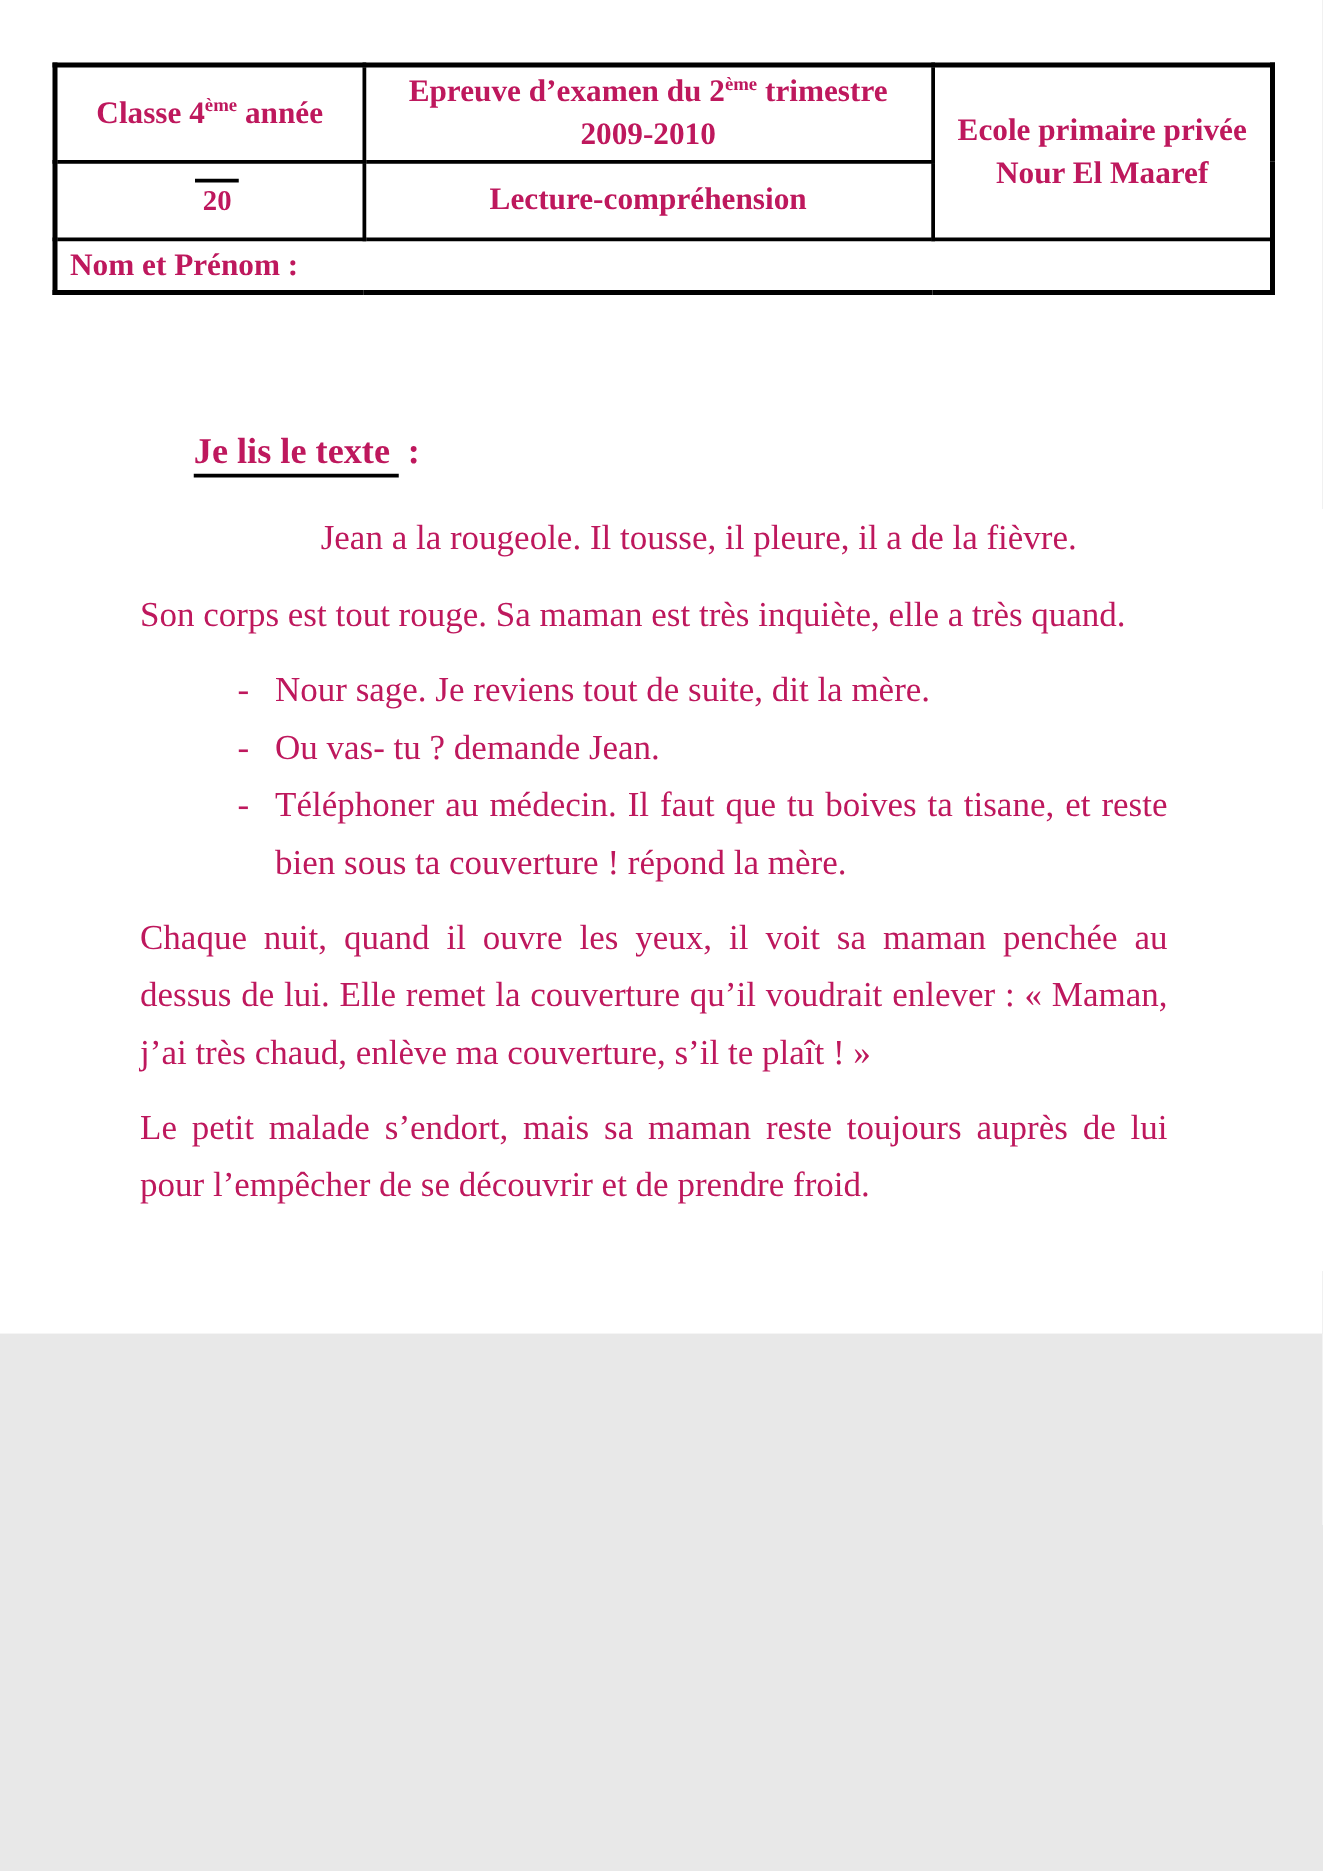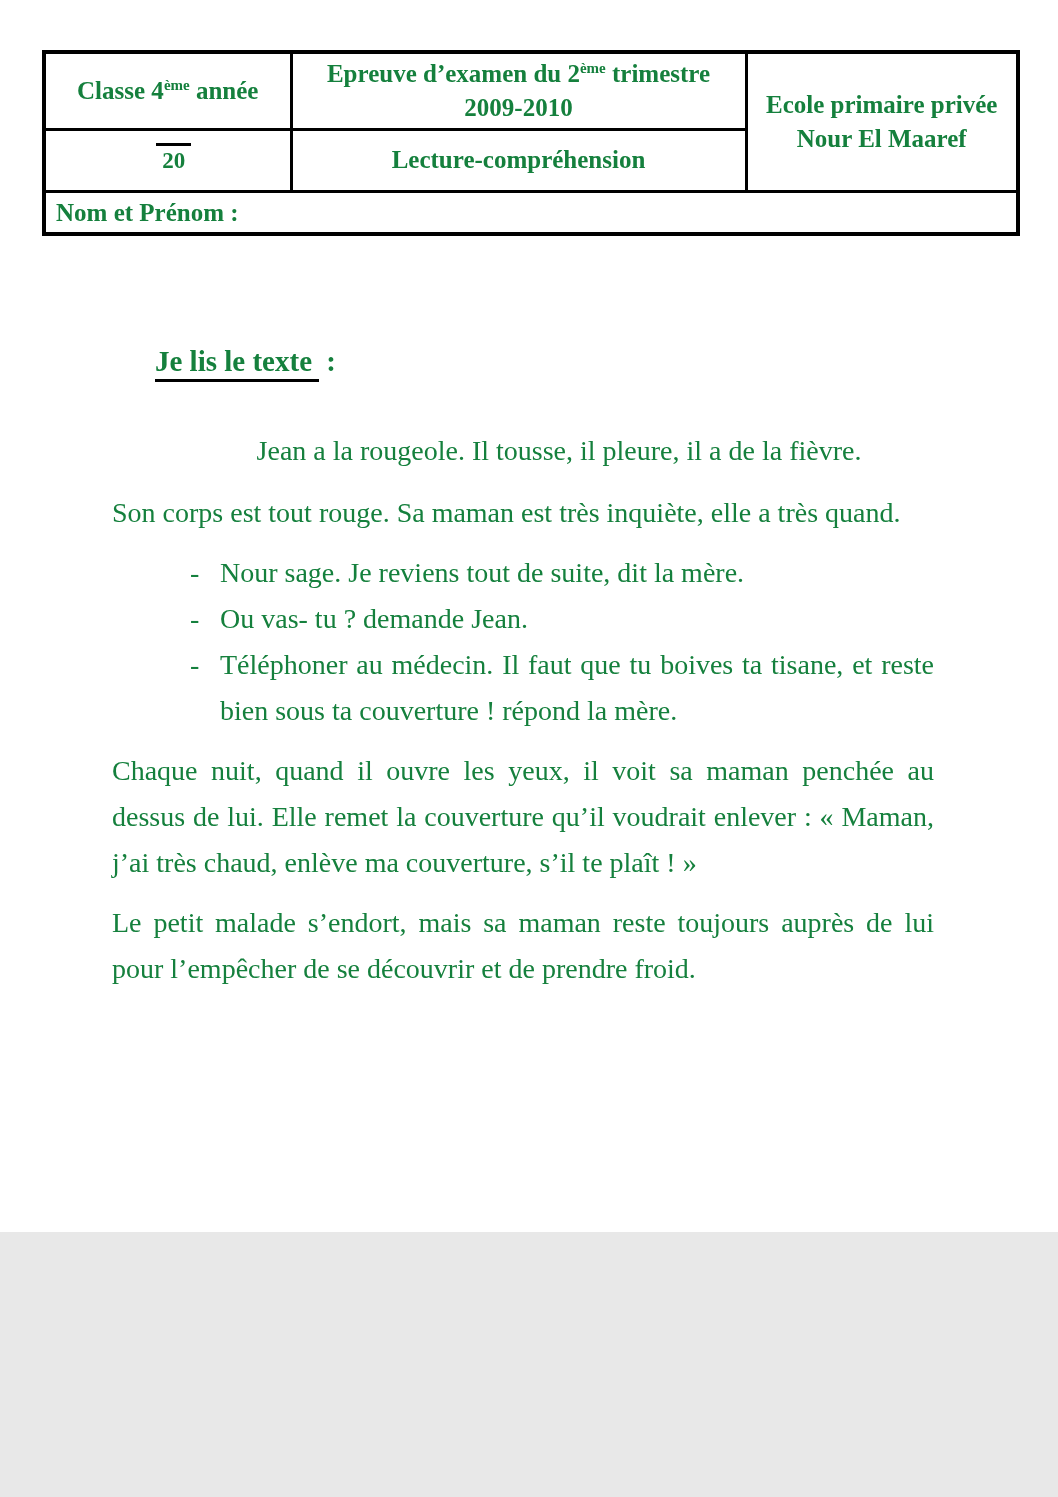--- a/index.html
+++ b/index.html
@@ -1,22 +1,22 @@
 <!DOCTYPE html>
 <html><head>
 <meta charset="utf-8">
 <style>
   html, body { margin: 0; padding: 0; background: #e8e8e8; }
   .page {
     position: relative;
     width: 1058px;
-    height: 1232px;
+    height: 1067px;
     margin: 0 auto;
     background: #ffffff;
-    color: #15803d;
+    color: #be185d;
     font-family: "Liberation Serif", "DejaVu Serif", serif;
     overflow: hidden;
   }
 
   
   .header-table {
     position: absolute;
     left: 42px;
     top: 50px;
     width: 974px;
@@ -53,21 +53,21 @@
     left: 112px;
     top: 338px;
     width: 822px;
     font-size: 28px;
     line-height: 46px;
     text-align: justify;
   }
   .section-title {
     font-size: 29px;
     font-weight: bold;
-    margin: 0 0 44px 43px;
+    margin: 0 0 24px 43px;
     text-align: left;
   }
   .title-underline {
     border-bottom: 3px solid #000;
     padding-right: 7px;
     padding-bottom: 2px;
   }
   .para { margin: 0 0 14px 0; }
   .para-intro {
     text-indent: 72px;

